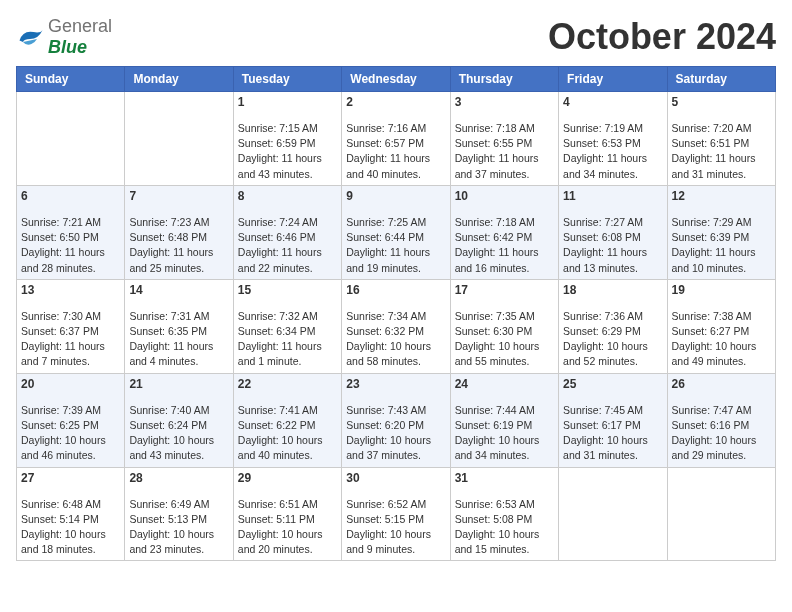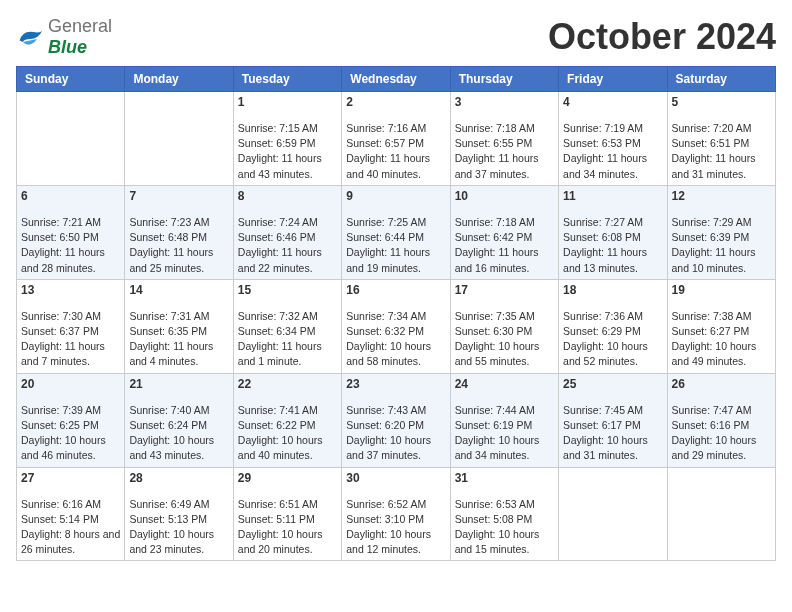--- a/index.html
+++ b/index.html
@@ -327,23 +327,23 @@
             <div>Sunrise: 7:47 AM</div>
             <div>Sunset: 6:16 PM</div>
             <div>Daylight: 10 hours and 29 minutes.</div>
           </div>
         </td>
       </tr>
       <tr>
         <td>
           <span class="day-num">27</span>
           <div class="day-info">
-            <div>Sunrise: 6:16 AM</div>
+            <div>Sunrise: 6:48 AM</div>
             <div>Sunset: 5:14 PM</div>
-            <div>Daylight: 8 hours and 26 minutes.</div>
+            <div>Daylight: 10 hours and 18 minutes.</div>
           </div>
         </td>
         <td>
           <span class="day-num">28</span>
           <div class="day-info">
             <div>Sunrise: 6:49 AM</div>
             <div>Sunset: 5:13 PM</div>
             <div>Daylight: 10 hours and 23 minutes.</div>
           </div>
         </td>
@@ -352,22 +352,22 @@
           <div class="day-info">
             <div>Sunrise: 6:51 AM</div>
             <div>Sunset: 5:11 PM</div>
             <div>Daylight: 10 hours and 20 minutes.</div>
           </div>
         </td>
         <td>
           <span class="day-num">30</span>
           <div class="day-info">
             <div>Sunrise: 6:52 AM</div>
-            <div>Sunset: 3:10 PM</div>
-            <div>Daylight: 10 hours and 12 minutes.</div>
+            <div>Sunset: 5:15 PM</div>
+            <div>Daylight: 10 hours and 9 minutes.</div>
           </div>
         </td>
         <td>
           <span class="day-num">31</span>
           <div class="day-info">
             <div>Sunrise: 6:53 AM</div>
             <div>Sunset: 5:08 PM</div>
             <div>Daylight: 10 hours and 15 minutes.</div>
           </div>
         </td>

